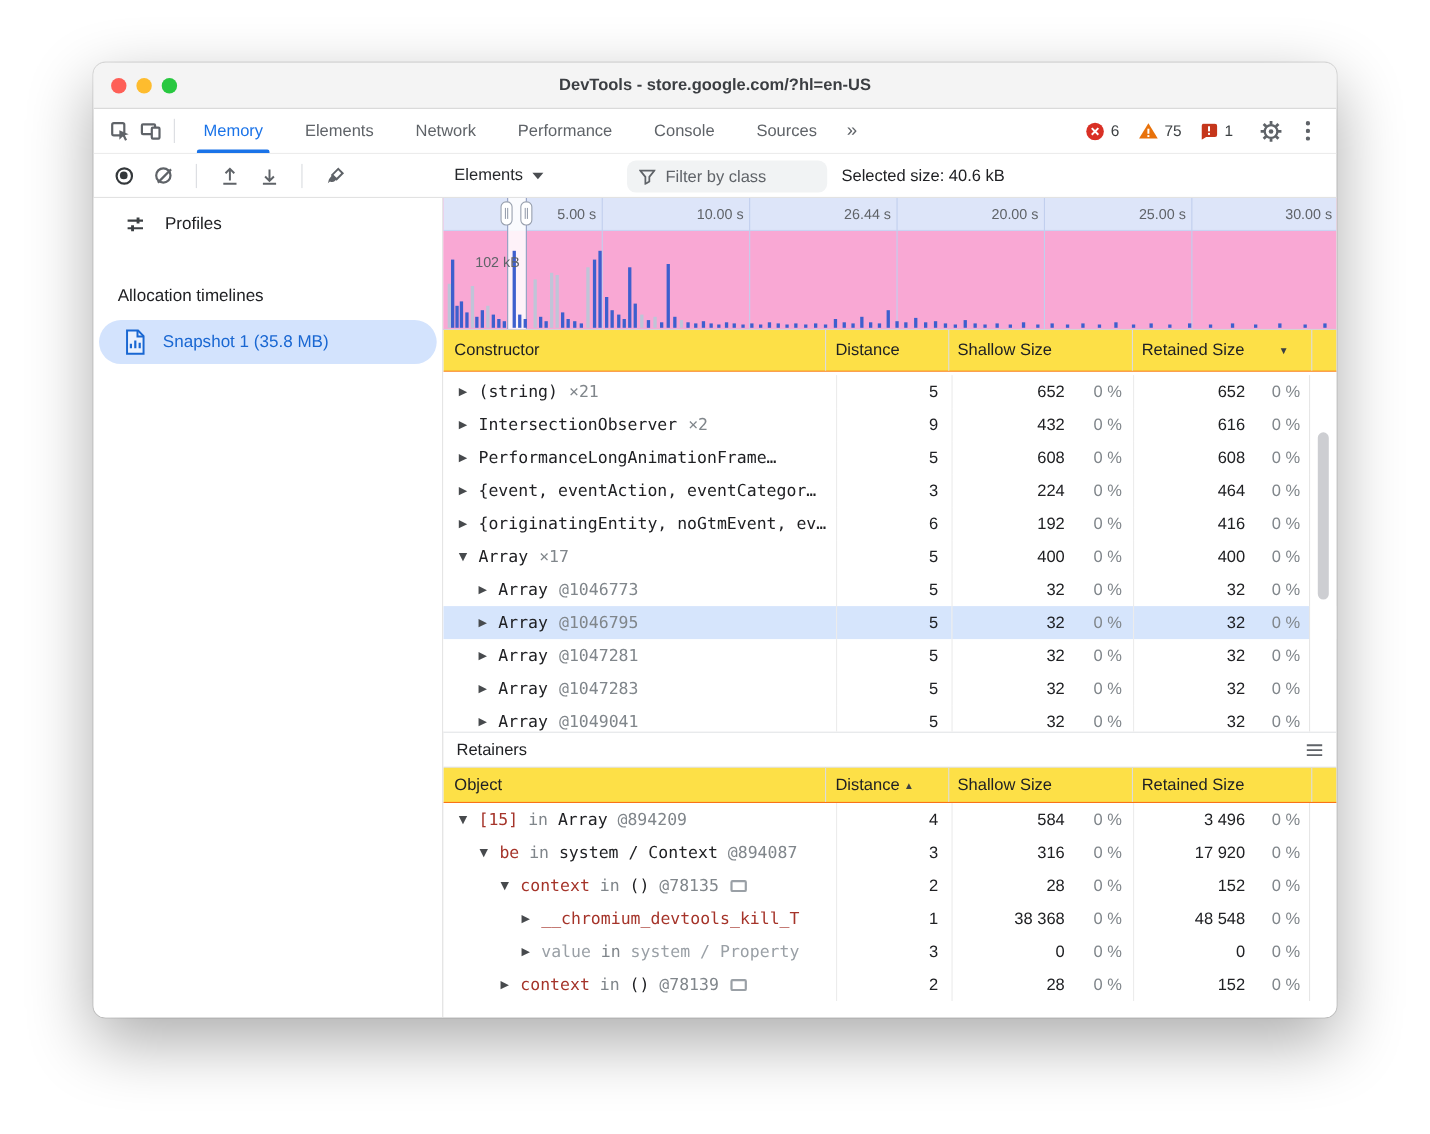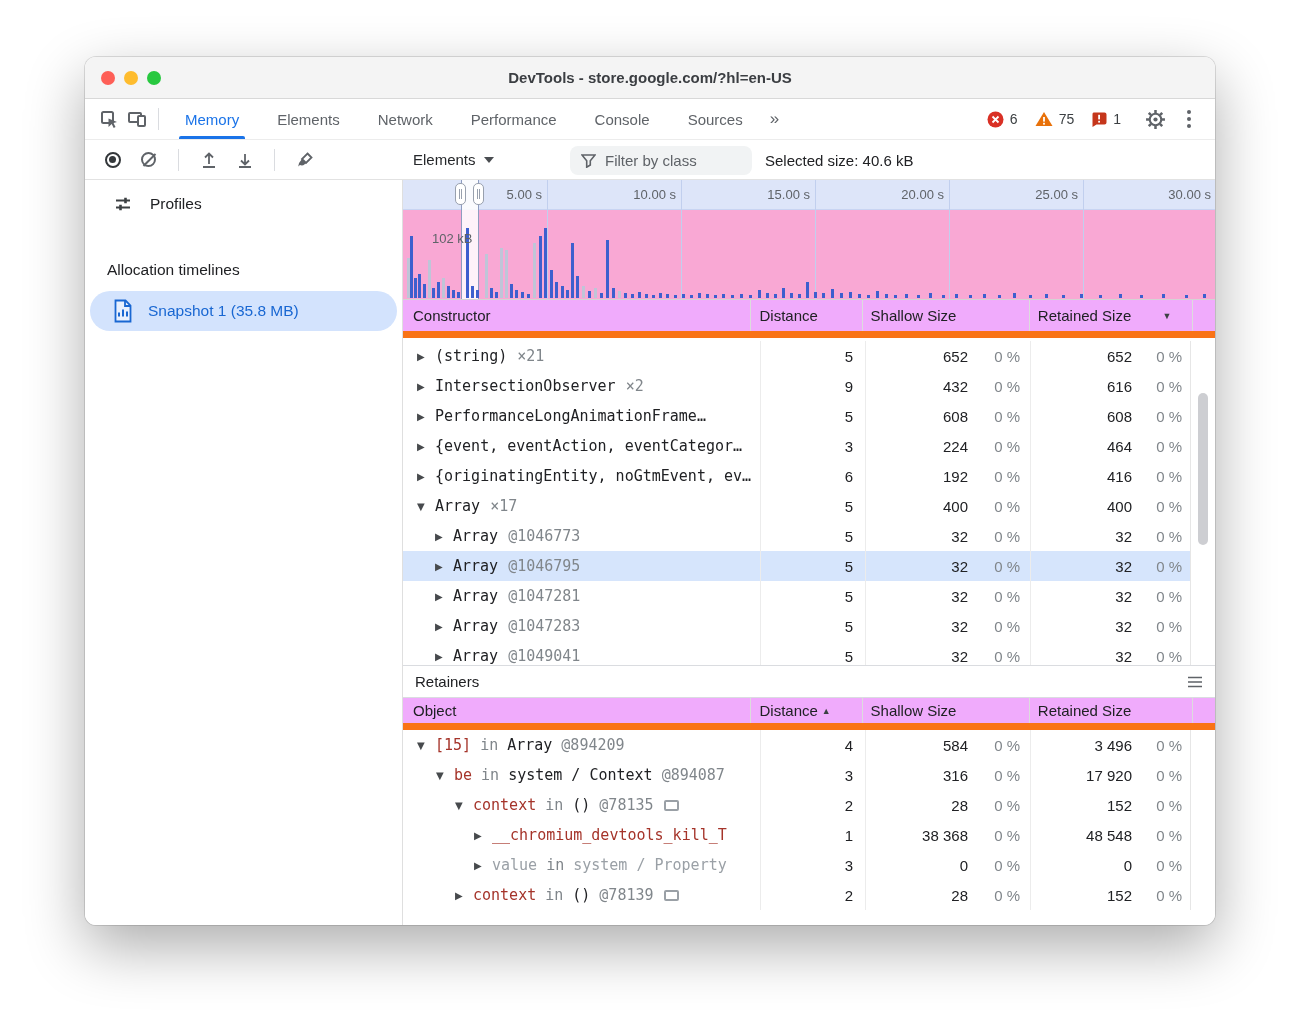--- a/index.html
+++ b/index.html
@@ -59,21 +59,21 @@
   .tl-selwin { position:absolute; left:58px; width:18px; top:0; bottom:0; background:rgba(255,255,255,.85); border-left:1px solid #8e9cc0; border-right:1px solid #8e9cc0; z-index:2; }
   .bar { position:absolute; bottom:1px; width:3px; z-index:3; }
   .bar.b { background:#3d5fce; }
   .bar.g { background:#bfc5d8; }
   .handle { position:absolute; top:3px; width:11px; height:22px; background:#fff; border:1px solid #98a0ae; border-radius:5px; z-index:5; }
   .handle::before,.handle::after { content:""; position:absolute; top:5px; bottom:5px; width:1px; background:#98a0ae; }
   .handle::before{left:3px}.handle::after{right:3px}
   .handle.hl{left:52px}.handle.hr{left:70px}
 
   
-  .gridhdr { display:flex; height:38px; background:#f0abfc; border-bottom:7px solid #f97316; font-size:15px; color:#202124; flex-shrink:0;gap:12px; }
+  .gridhdr { display:flex; height:38px; background:#fde047; border-bottom:1px solid #f97316; font-size:15px; color:#202124; flex-shrink:0;gap:12px; }
   .gridhdr.short { height:32px; }
   .gh { display:flex; align-items:center; height:100%; padding-left:10px; overflow:hidden; white-space:nowrap; }
   .gh.c1{width:357px}
   .gh.c2{width:105px;border-left:1px solid #dcdcdc;padding-left:8px}
   .gh.c3{width:165px;border-left:1px solid #dcdcdc;padding-left:8px}
   .gh.c4{width:160px;border-left:1px solid #dcdcdc;padding-left:8px}
   .gh.c5{width:25px;border-left:1px solid #dcdcdc;padding:0}
   .sort { font-size:9px; color:#3c4043; margin-left:4px; }
   .sort.end { margin-left:auto; margin-right:8px; }
 
@@ -260,21 +260,21 @@
 
       <div class="timeline">
         <div class="tl-band"></div>
         <div class="tl-line" style="left:144px"></div>
         <div class="tl-line" style="left:278px"></div>
         <div class="tl-line" style="left:412px"></div>
         <div class="tl-line" style="left:546px"></div>
         <div class="tl-line" style="left:680px"></div>
         <div class="tl-tick" style="left:55px">5.00 s</div>
         <div class="tl-tick" style="left:189px">10.00 s</div>
-        <div class="tl-tick" style="left:323px">15.00 s</div>
+        <div class="tl-tick" style="left:323px">26.44 s</div>
         <div class="tl-tick" style="left:457px">20.00 s</div>
         <div class="tl-tick" style="left:591px">25.00 s</div>
         <div class="tl-tick" style="left:724px">30.00 s</div>
         <div class="tl-selwin"></div>
         <div id="tl-bars">
             <div class="bar g" style="left: 4px; height: 40px;"></div>
             <div class="bar b" style="left: 7px; height: 62px;"></div>
             <div class="bar b" style="left: 11px; height: 20px;"></div>
             <div class="bar b" style="left: 15px; height: 24px;"></div>
             <div class="bar b" style="left: 20px; height: 14px;"></div>

